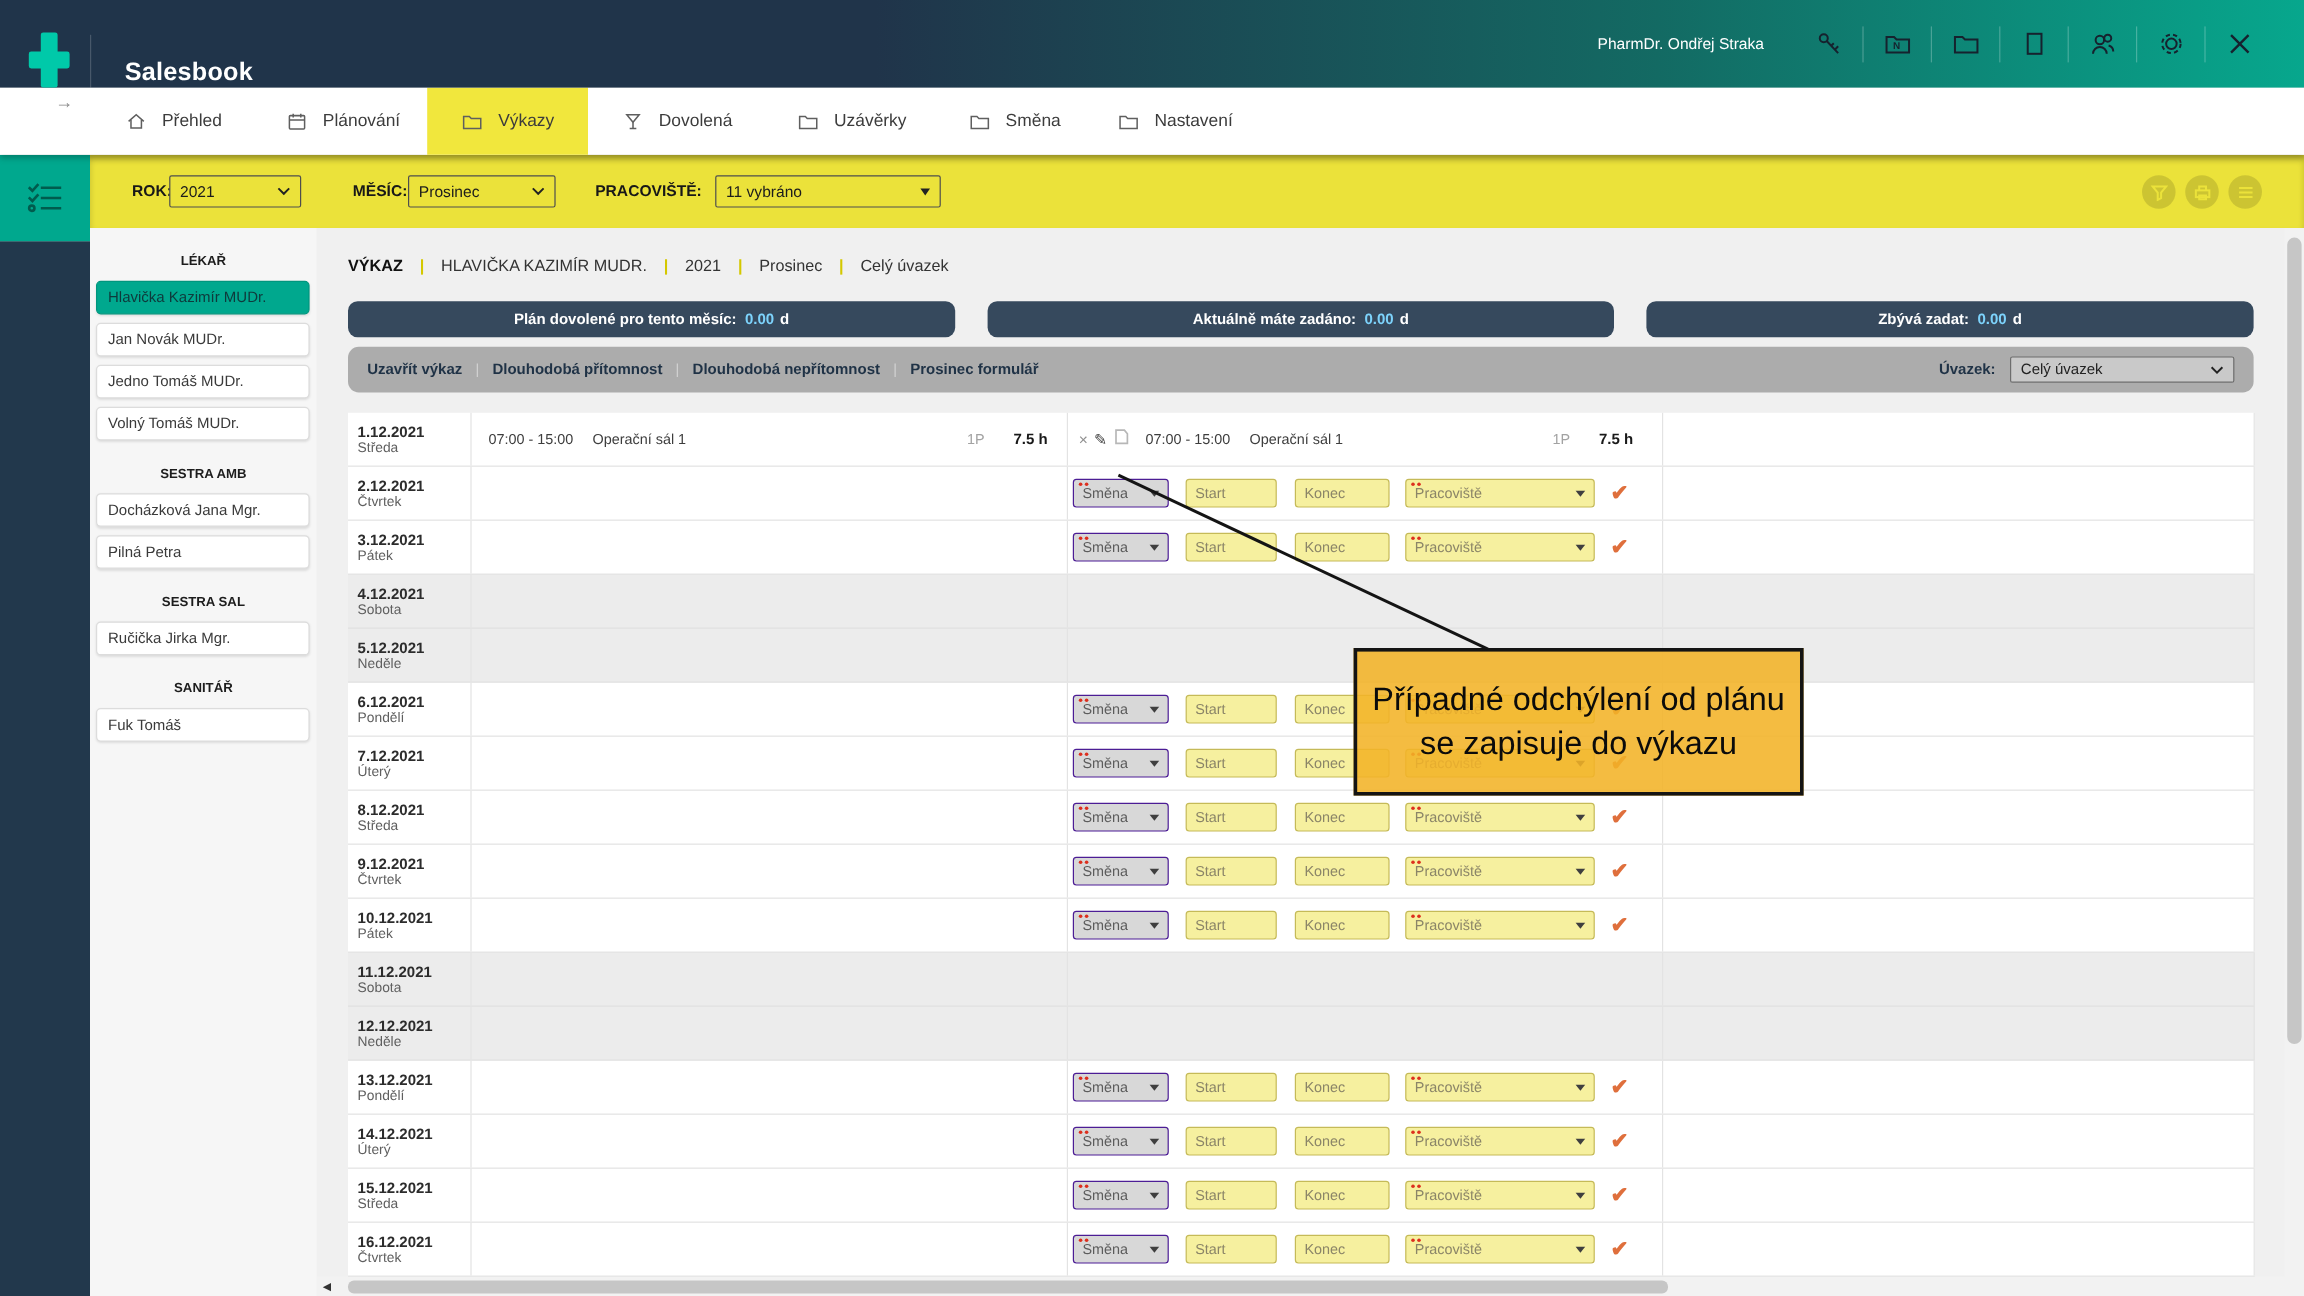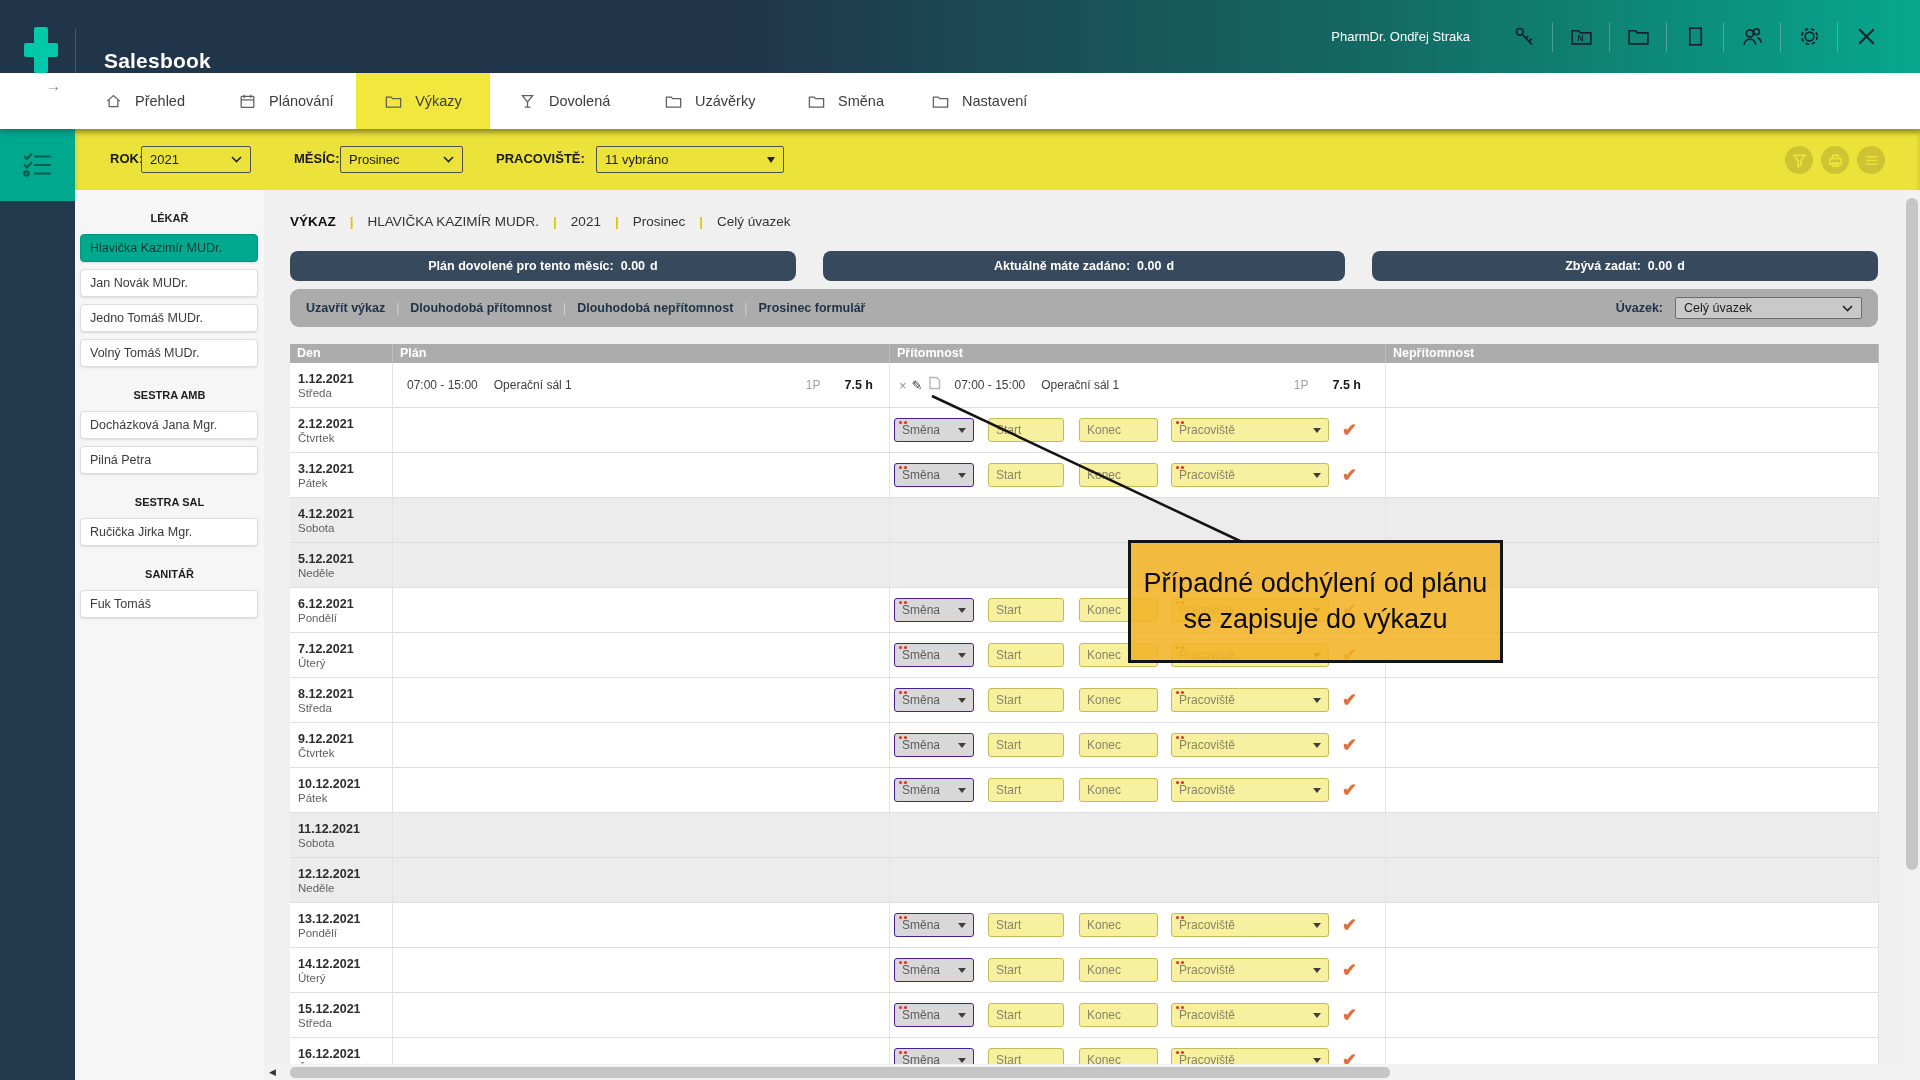--- a/index.html
+++ b/index.html
@@ -65,21 +65,21 @@
   .side-item.selected { background:#00a88e; border-color:#00967e; color:#0e3a3c; }
 
   
   .main { position:absolute; left:264px; top:190px; width:1656px; height:658px; background:#f0f0f0; }
   .breadcrumb { position:absolute; left:26px; top:24px; display:flex; align-items:center; gap:14px; font-size:13.5px; color:#333; }
   .breadcrumb .bc-first { font-weight:bold; color:#101010; }
   .breadcrumb .bc-sep { color:#d4c800; font-weight:bold; }
 
   .banner { position:absolute; top:61px; height:30px; border-radius:8px; background:#36495d;
     display:flex; align-items:center; justify-content:center; font-size:12.5px; font-weight:bold; color:#fff; }
-  .banner .val { color:#ffffff; margin:0 5px 0 7px; }
+  .banner .val { color:#7dd3fc; margin:0 5px 0 7px; }
   .bn1 { left:26px; width:506px; } .bn2 { left:559px; width:522px; } .bn3 { left:1108px; width:506px; }
 
   .toolbar { position:absolute; left:26px; top:99px; width:1588px; height:38px; background:#acacac; border-radius:9px;
     display:flex; align-items:center; padding:0 16px; }
   .tool-act { font-size:12.5px; font-weight:bold; color:#1f3246; cursor:pointer; }
   .tool-sep { color:#d2d2d2; margin:0 11px; font-size:12px; }
   .uvazek-wrap { margin-left:auto; display:flex; align-items:center; }
   .uvazek-lbl { font-size:12.5px; font-weight:bold; color:#1f3246; margin-right:12px; }
   .uvazek-sel { width:187px; height:22px; background:#c9c9c9; border:1px solid #6d6d6d; border-radius:2px;
     display:flex; align-items:center; padding:0 8px; font-size:12.5px; color:#222; cursor:pointer; }
@@ -350,26 +350,20 @@
         <div class="uvazek-sel">
           <span>Celý úvazek</span>
           <svg class="thin-ch" viewBox="0 0 11 7" style="margin-left:auto">
               <polyline points="1,1 5.5,5.5 10,1"></polyline>
             </svg>
         </div>
       </div>
     </div>
 
     <div class="vtable">
-      <div class="thead">
-        <div class="th">Den</div>
-        <div class="th">Plán</div>
-        <div class="th">Přítomnost</div>
-        <div class="th">Nepřítomnost</div>
-      </div>
 
       <div class="row">
         <div class="cell den">
             <span class="date">1.12.2021</span>
             <span class="day">Středa</span>
           </div>
         <div class="cell">
           <span class="etime">07:00 - 15:00</span>
           <span class="eplace">Operační sál 1</span>
           <span class="rmeta">

